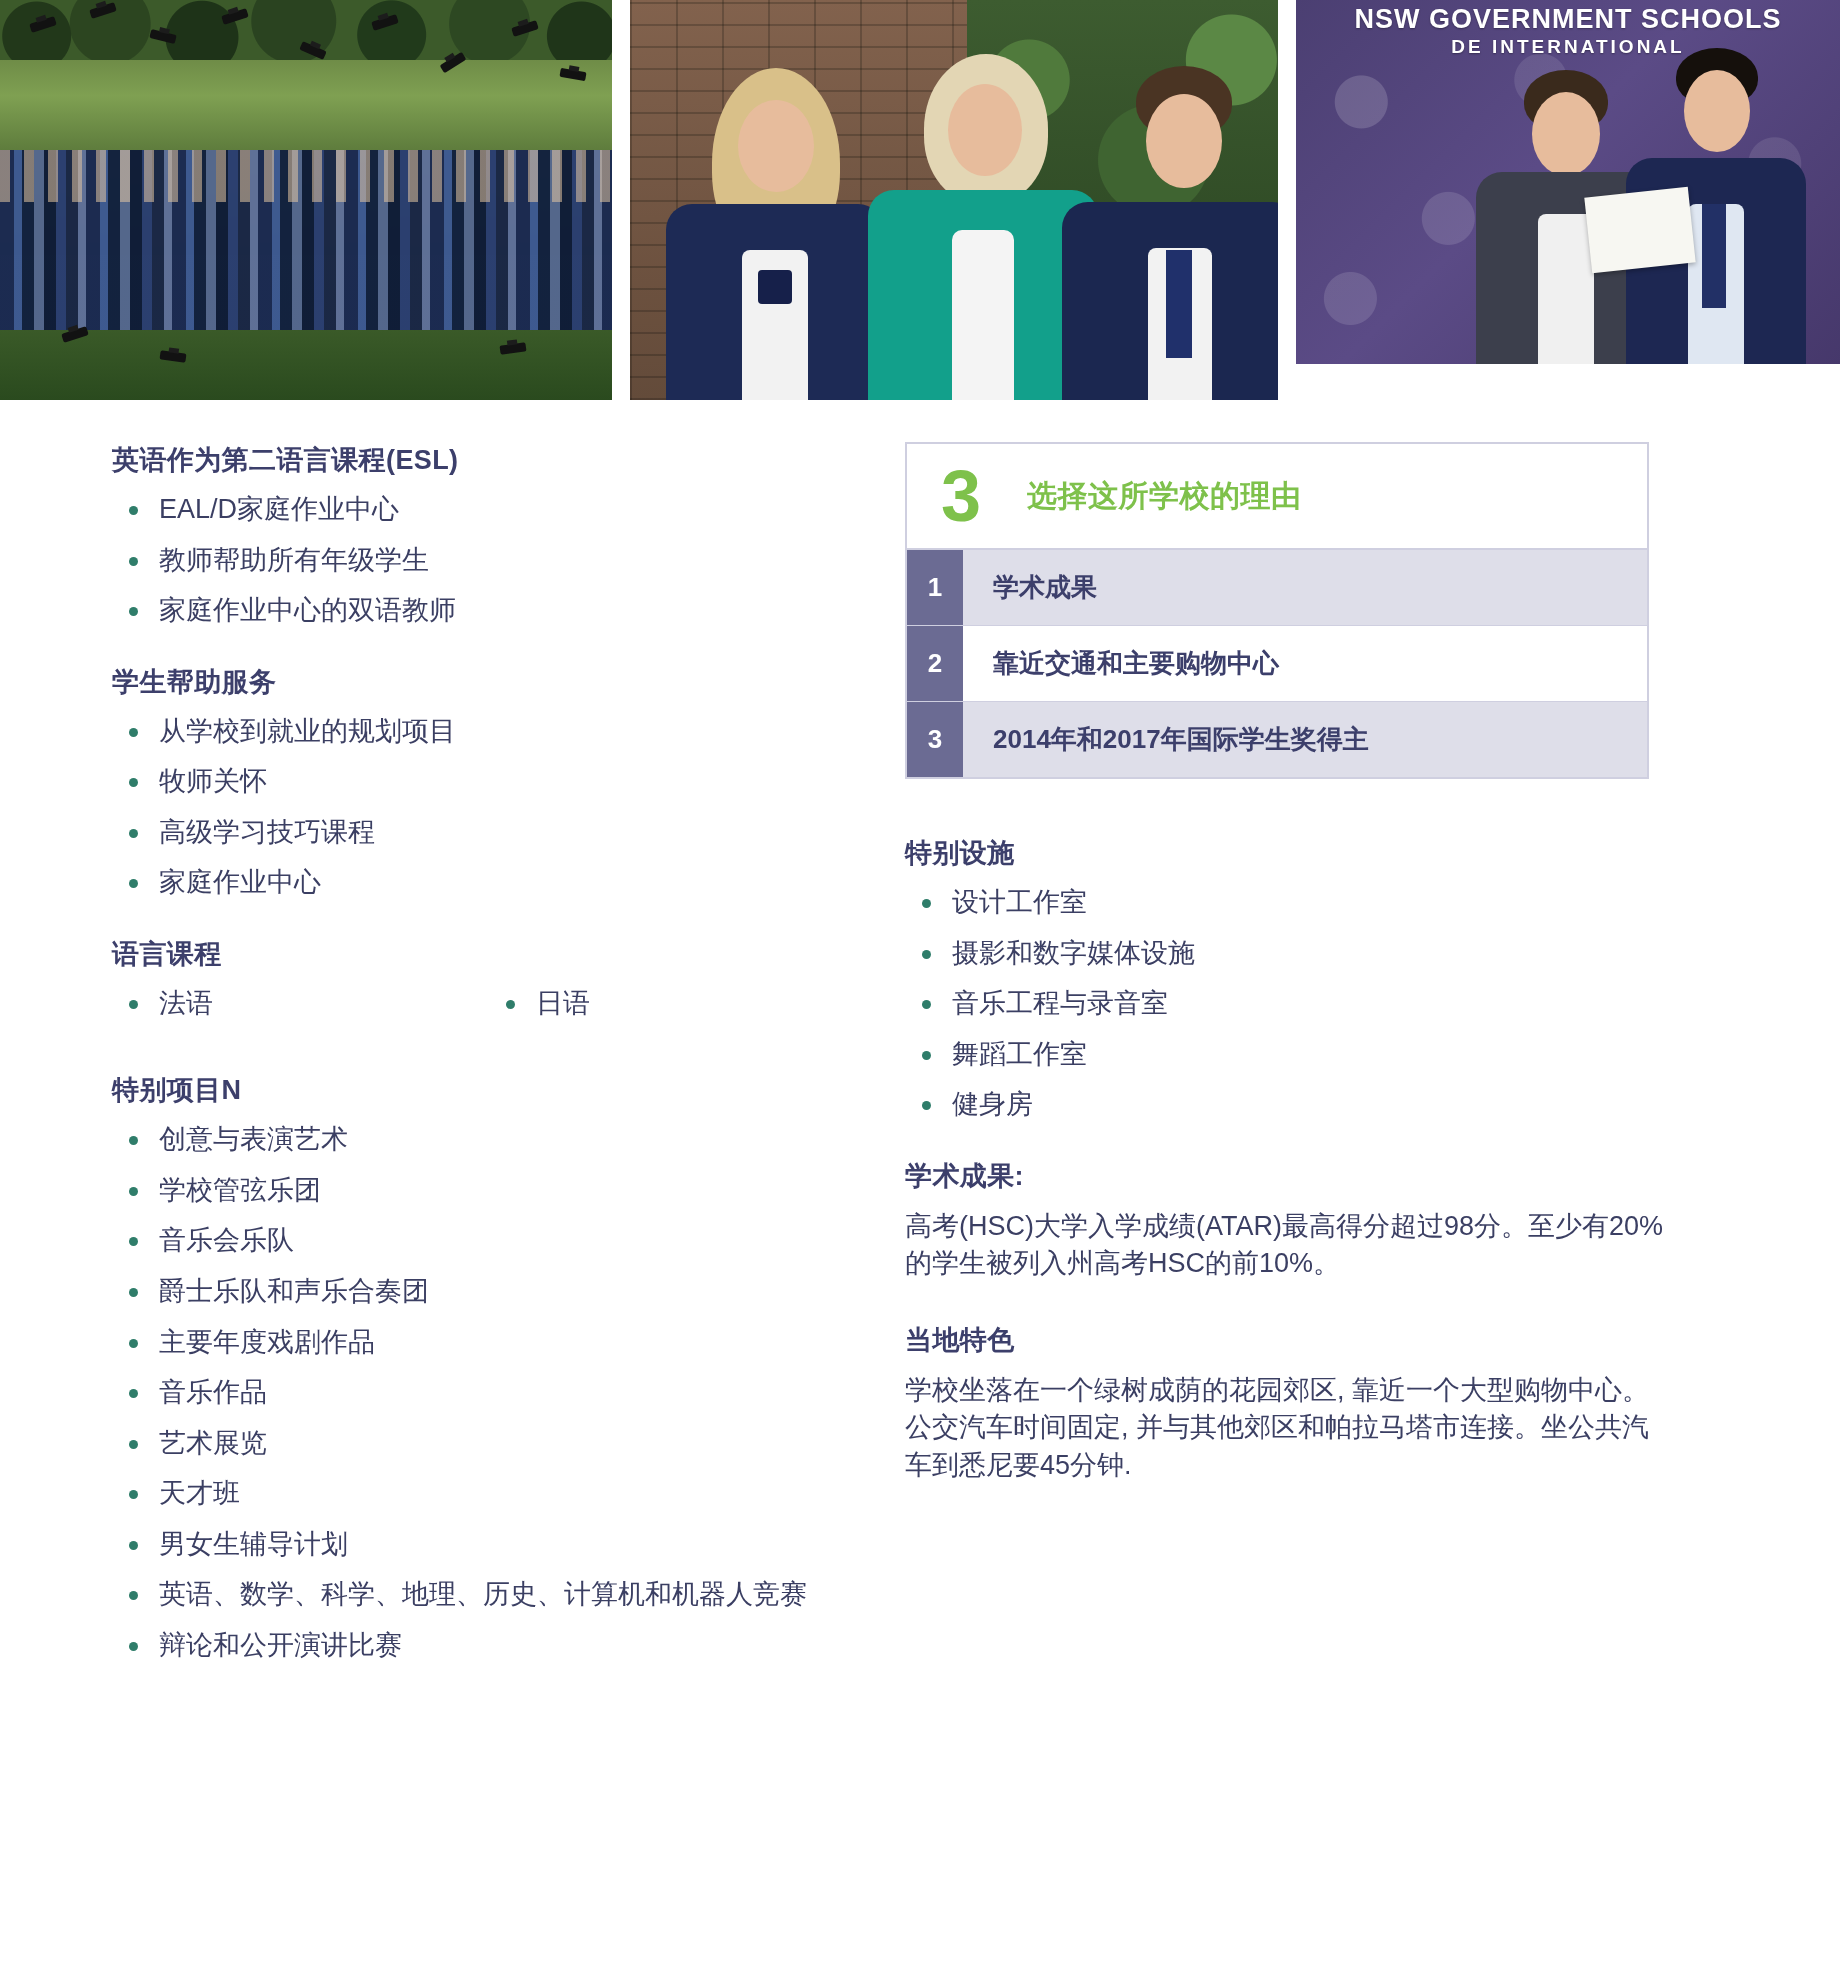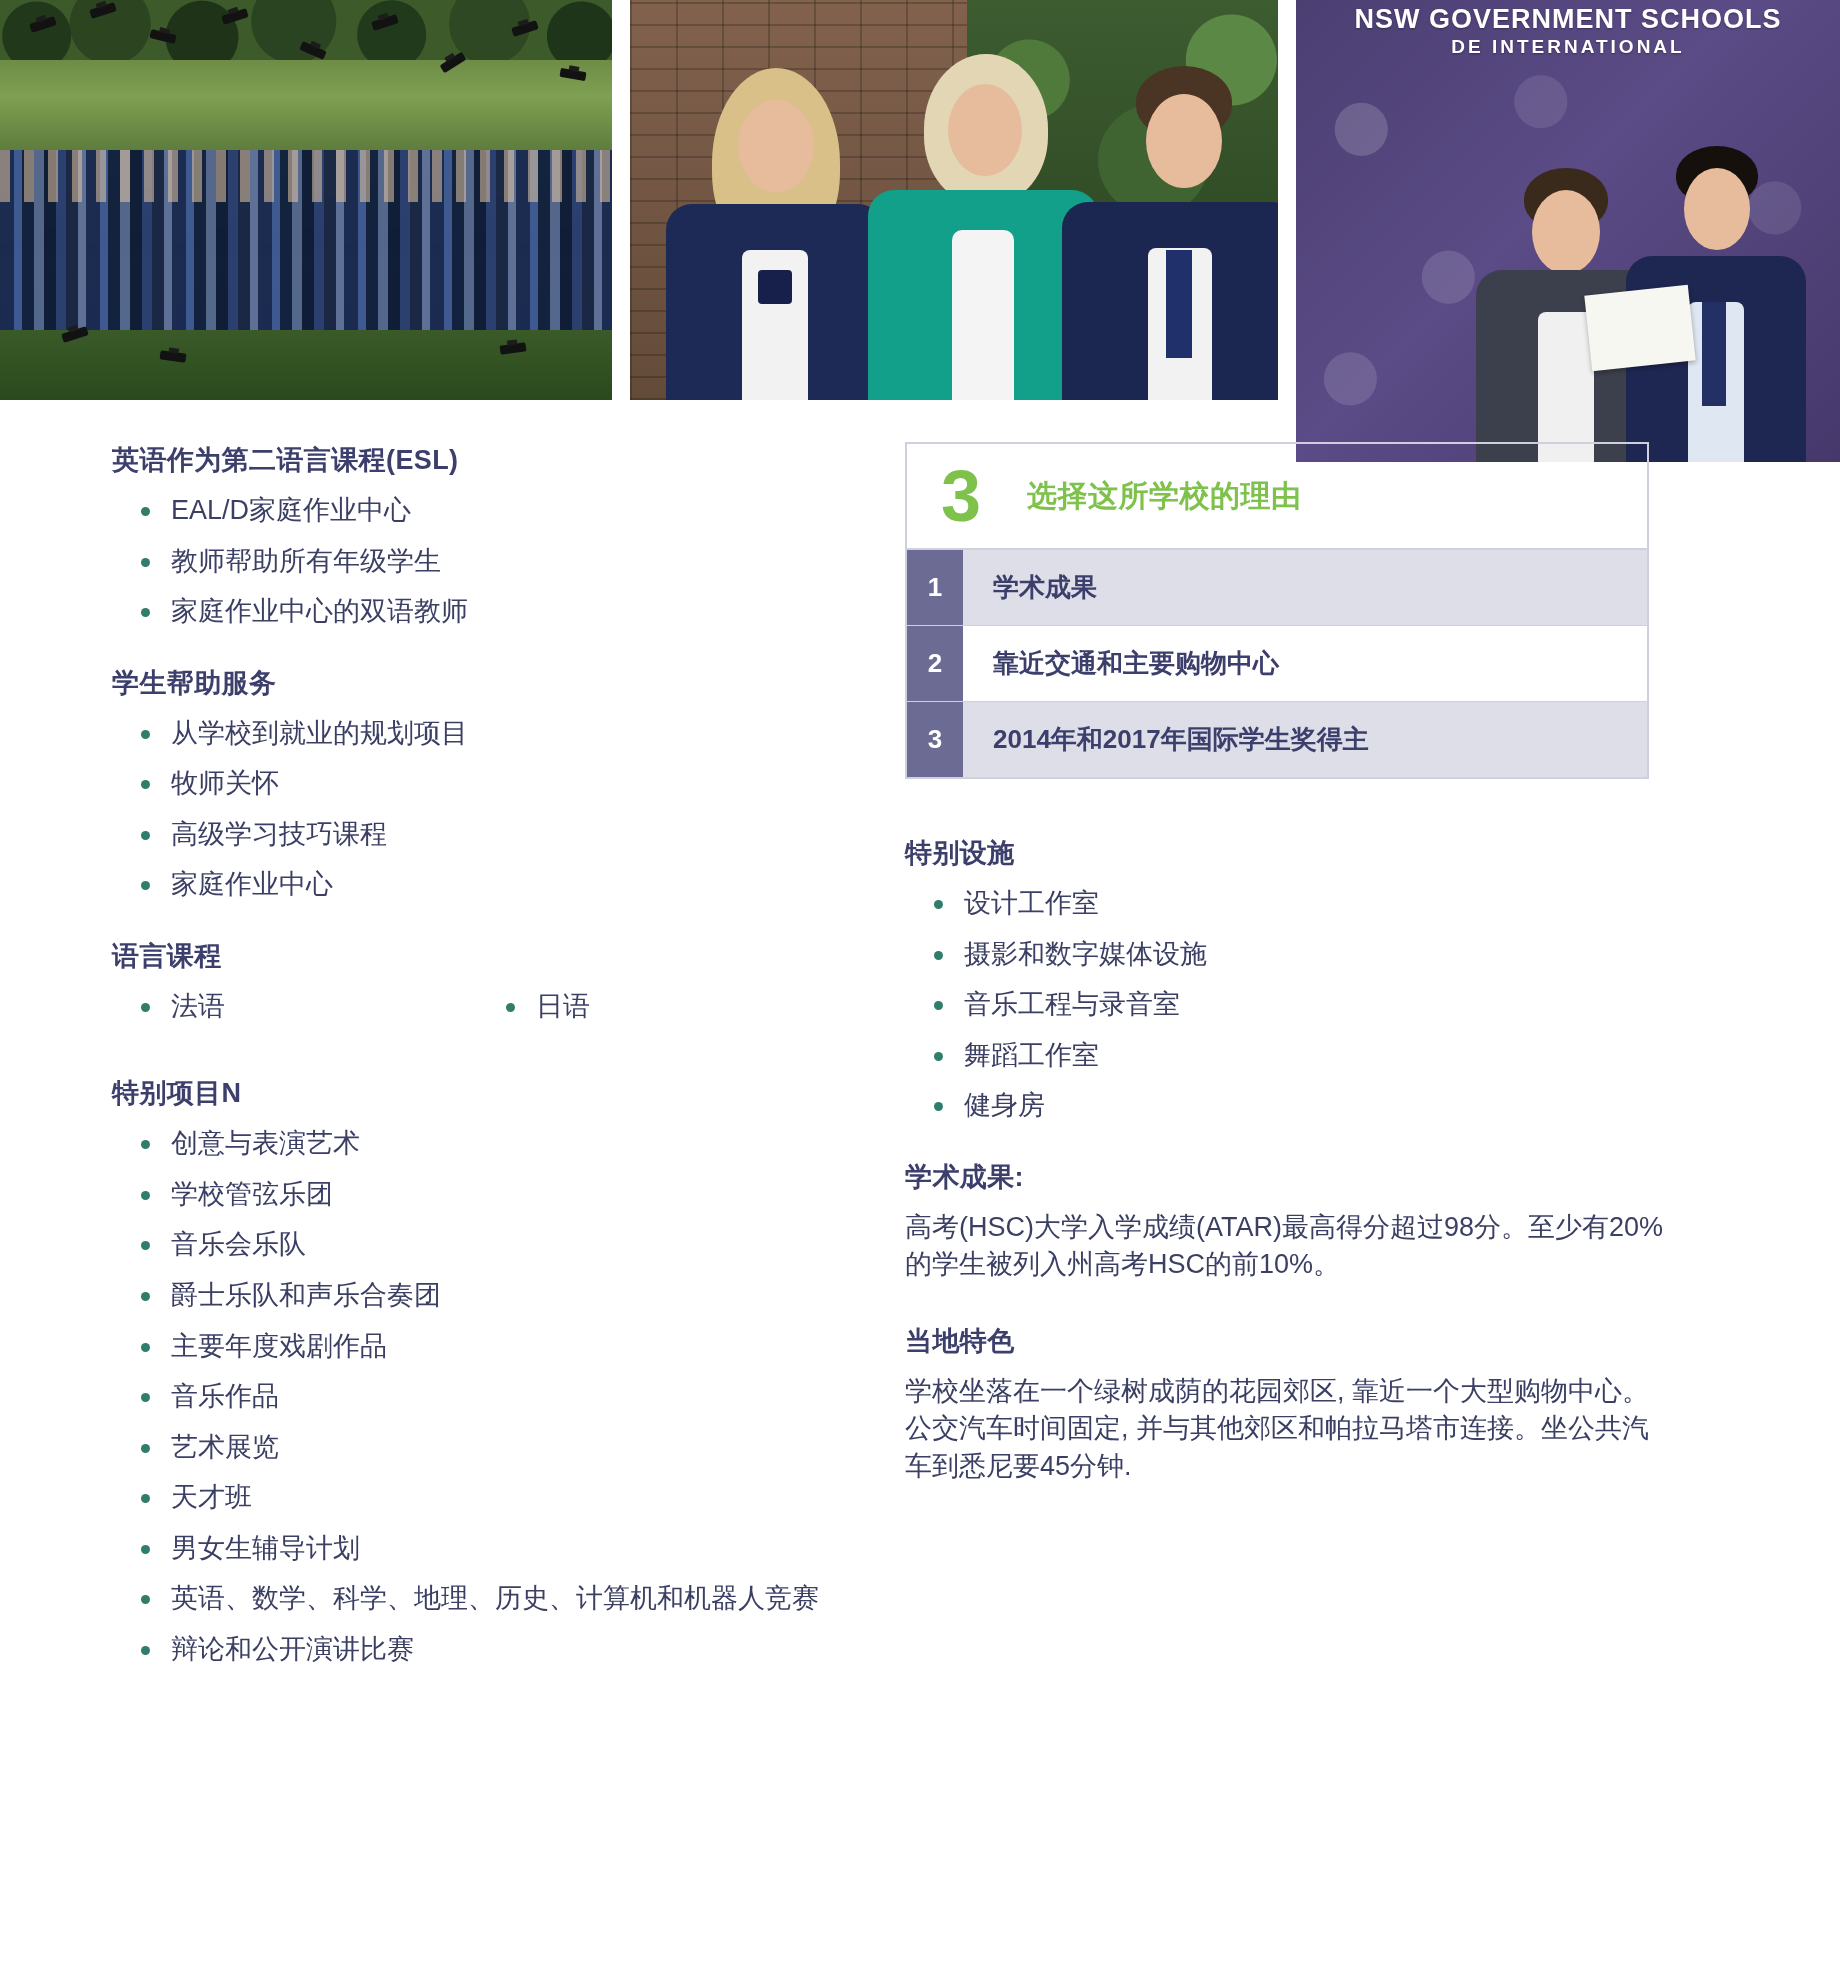--- a/index.html
+++ b/index.html
@@ -25,21 +25,21 @@
     height: 400px;
     display: flex;
     gap: 18px;
   }
   .photo {
     position: relative;
     overflow: hidden;
   }
   .photo-1 { width: 612px; height: 400px; }
   .photo-2 { width: 648px; height: 400px; }
-  .photo-3 { width: 544px; height: 462px; }
+  .photo-3 { width: 544px; height: 364px; }
 
   
   .p1-sky {
     position: absolute; inset: 0;
     background: linear-gradient(180deg,#56703a 0%,#6d8a46 14%,#7fa052 24%,#5d7b3c 38%,#44612c 52%,#2e4a21 72%,#22381a 100%);
   }
   .p1-trees {
     position: absolute; top: 0; left: 0; right: 0; height: 60px;
     background:
       radial-gradient(circle at 6% 60%, #22381a 0 34px, transparent 35px),
@@ -161,21 +161,21 @@
     font-size: 27px;
     font-weight: bold;
     color: #3c3f6b;
     margin: 0 0 14px 0;
     letter-spacing: .4px;
   }
   .block { margin-bottom: 36px; }
 
   ul.bullets {
     list-style: none;
-    margin: 15px;
+    margin: 3px;
     padding: 0;
   }
   ul.bullets li {
     position: relative;
     padding-left: 44px;
     margin-bottom: 16px;
     font-size: 27px;
     line-height: 1.28;
     color: #3b3f63;
   }

